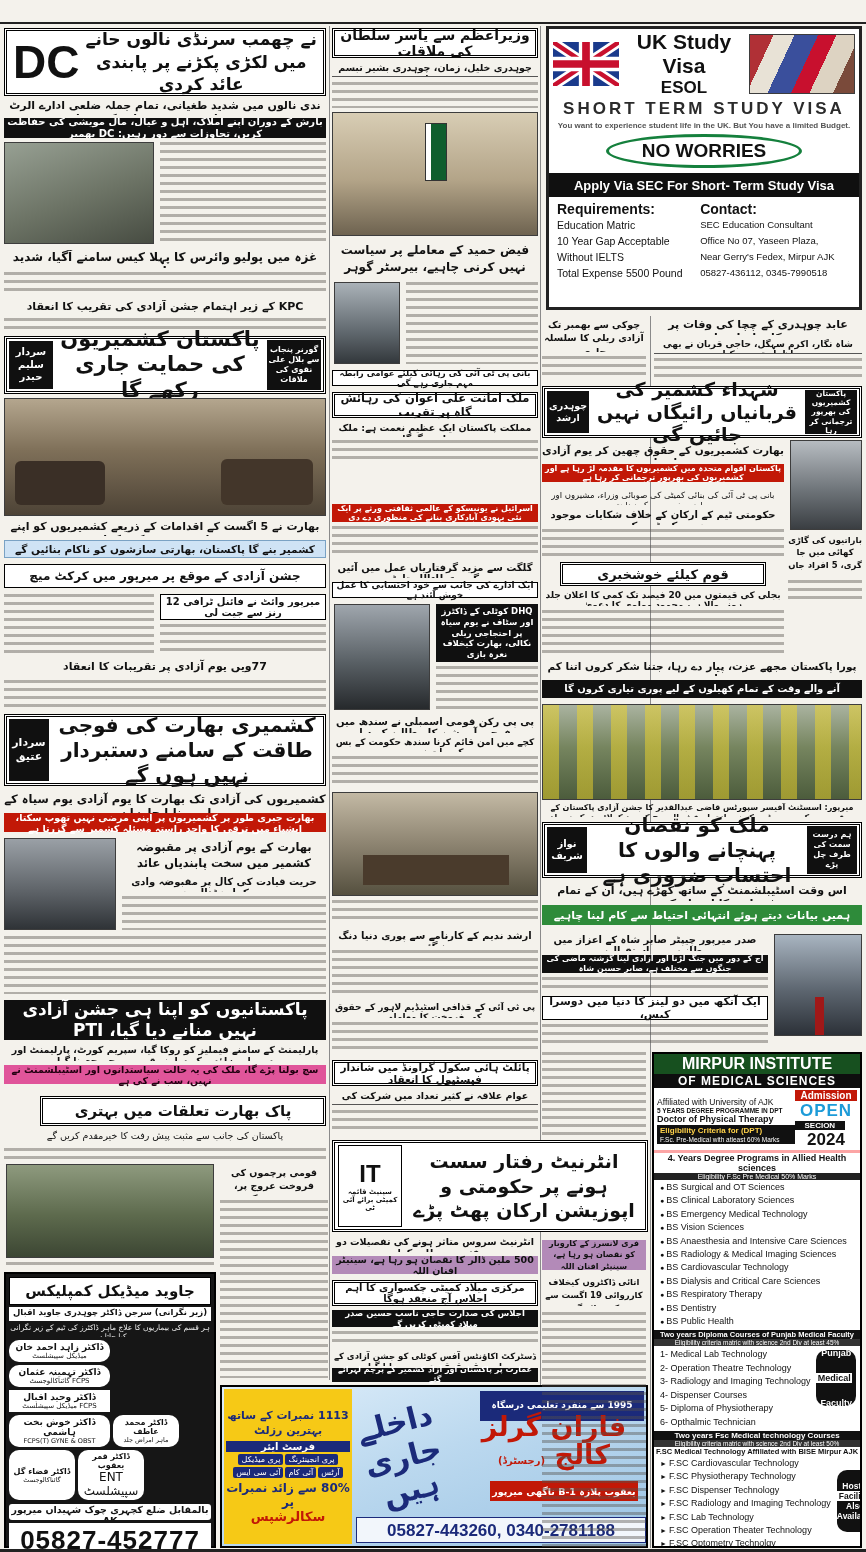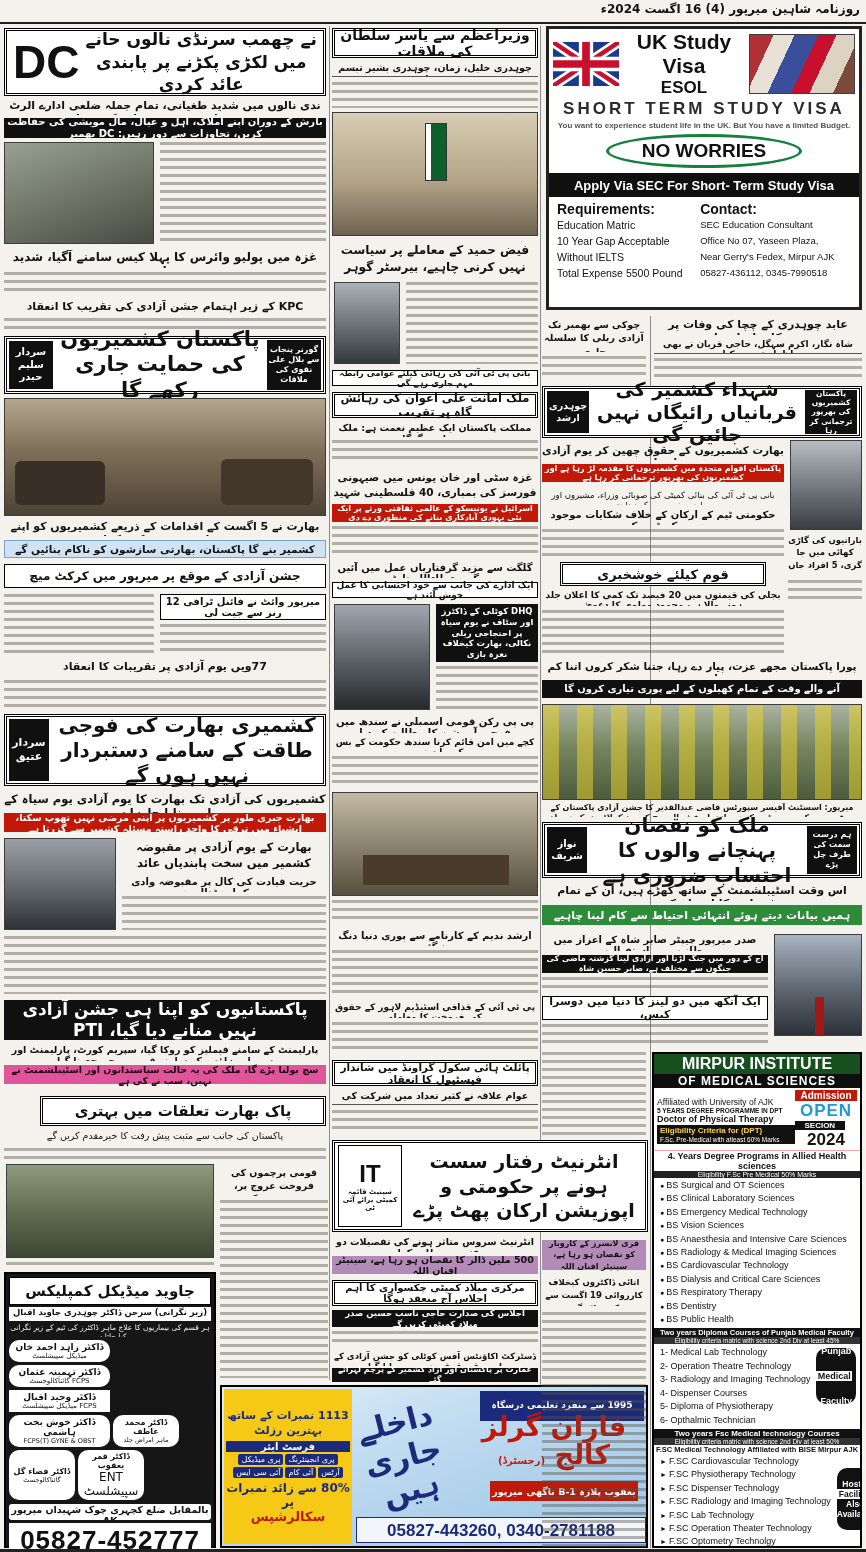--- a/index.html
+++ b/index.html
@@ -26,21 +26,20 @@
   ul.dot li{font-size:9px;line-height:13.4px;white-space:nowrap;}
   ul.dot li::before{content:"● ";font-size:7px;}
   ul.arw li::before{content:"► ";font-size:7px;}
   ul.num li::before{content:"";}
 </style>
 </head>
 <body>
 
 <div class="page">
 
-  <div class="abs u b" style="right:6px;top:2px;width:320px;height:18px;font-size:12px;text-align:right;">روزنامہ شاہین میرپور (4) 16 اگست 2024ء</div>
   <div class="abs hrule" style="left:0;top:22px;width:866px;"></div>
 
   <div class="abs vrule" style="left:329px;top:26px;height:1354px;"></div>
   <div class="abs vrule" style="left:540px;top:26px;height:1522px;"></div>
   <div class="abs vrule" style="left:650px;top:316px;height:1232px;"></div>
 
   <div class="abs bx flex" style="left:4px;top:28px;width:322px;height:68px;gap:6px;padding:2px 6px;">
     <div class="en b" style="font-size:46px;line-height:1;">DC</div>
     <div class="u b c" style="font-size:17px;line-height:1.35;">نے چھمب سرنڈی نالوں حانے میں لکڑی پکڑنے پر پابندی عائد کردی</div>
   </div>
@@ -147,21 +146,20 @@
 
   <div class="abs u b c" style="left:332px;top:242px;width:206px;height:34px;font-size:12px;line-height:1.4;overflow:hidden;">فیض حمید کے معاملے پر سیاست نہیں کرنی چاہیے، بیرسٹر گوہر</div>
   <div class="abs photo" style="left:334px;top:282px;width:66px;height:82px;background:linear-gradient(180deg,#aab2b8 0%,#626a70 60%,#33383c 100%);"></div>
   <div class="abs fill" style="left:406px;top:282px;width:132px;height:82px;"></div>
   <div class="abs bx1 u b c flex" style="left:332px;top:370px;width:206px;height:16px;font-size:8.5px;padding:0 2px;">بانی پی ٹی آئی کی رہائی کیلئے عوامی رابطہ مہم جاری رہے گی</div>
 
   <div class="abs bx u b c flex" style="left:332px;top:392px;width:206px;height:26px;font-size:11.5px;padding:0 2px;">ملک امانت علی اعوان کی رہائش گاہ پر تقریب</div>
   <div class="abs u b c" style="left:332px;top:422px;width:206px;height:15px;font-size:9.5px;overflow:hidden;">مملکت پاکستان ایک عظیم نعمت ہے: ملک نوید اختر گوگا</div>
   <div class="abs fill" style="left:332px;top:440px;width:206px;height:24px;"></div>
 
-  <div class="abs u b c" style="left:332px;top:470px;width:206px;height:30px;font-size:10.5px;line-height:1.4;overflow:hidden;">غزہ سٹی اور خان یونس میں صیہونی فورسز کی بمباری، 40 فلسطینی شہید</div>
   <div class="abs u c flex" style="left:332px;top:504px;width:206px;height:18px;font-size:8px;background:#c21807;color:#fff;font-weight:bold;padding:0 2px;">اسرائیل نے یونیسکو کے عالمی ثقافتی ورثے پر ایک نئی یہودی آبادکاری بنانے کی منظوری دے دی</div>
   <div class="abs fill" style="left:332px;top:526px;width:206px;height:30px;"></div>
 
   <div class="abs u b c" style="left:332px;top:562px;width:206px;height:16px;font-size:10px;overflow:hidden;">گلگت سے مزید گرفتاریاں عمل میں آئیں گی، عطاءاللہ تارڑ</div>
   <div class="abs bx1 u b c flex" style="left:332px;top:582px;width:206px;height:16px;font-size:9px;">ایک ادارے کی جانب سے خود احتسابی کا عمل خوش آئند ہے</div>
   <div class="abs photo" style="left:334px;top:604px;width:96px;height:106px;background:linear-gradient(180deg,#9fa6ad 0%,#596065 55%,#26292c 100%);"></div>
   <div class="abs sb u" style="left:436px;top:604px;width:102px;height:58px;font-size:8.5px;padding:2px;">DHQ کوٹلی کے ڈاکٹرز اور سٹاف نے یوم سیاہ پر احتجاجی ریلی نکالی، بھارت کیخلاف نعرہ بازی</div>
   <div class="abs fill" style="left:436px;top:666px;width:102px;height:44px;"></div>
 
   <div class="abs u b c" style="left:332px;top:716px;width:206px;height:17px;font-size:10px;overflow:hidden;">پی پی رکن قومی اسمبلی نے سندھ میں فوجی آپریشن کا مطالبہ کر دیا</div>
@@ -330,21 +328,21 @@
         <span class="en b" style="background:#111;color:#ffd24a;font-size:8px;padding:1px 3px;margin-top:1px;">Eligibility Criteria for (DPT)</span>
         <span class="en" style="background:#111;color:#fff;font-size:6.5px;padding:0 3px 1px;">F.Sc. Pre-Medical with atleast 60% Marks</span>
       </div>
       <div class="col c" style="width:62px;">
         <span class="en b" style="background:#c21807;color:#fff;font-size:10px;width:100%;">Admission</span>
         <span class="en b" style="color:#1d9bd8;font-size:17px;letter-spacing:1px;">OPEN</span>
         <span class="en b" style="background:#111;color:#fff;font-size:8px;width:80%;">SECION</span>
         <span class="en b" style="font-size:17px;">2024</span>
       </div>
     </div>
-    <div class="en b c" style="font-size:9px;border-top:1px solid #fca5a5;">4. Years Degree Programs in Allied Health sciences</div>
+    <div class="en b c" style="font-size:9px;border-top:3px solid #fca5a5;">4. Years Degree Programs in Allied Health sciences</div>
     <div class="en c" style="background:#222;color:#fff;font-size:7px;">Eligibility  F.Sc Pre Medical 50% Marks</div>
     <ul class="dot en" style="padding:1px 6px 0;">
       <li>BS Surgical and OT Sciences</li>
       <li>BS Clinical Laboratory Sciences</li>
       <li>BS Emergency Medical Technology</li>
       <li>BS Vision Sciences</li>
       <li>BS Anaesthesia and Intensive Care Sciences</li>
       <li>BS Radiology &amp; Medical Imaging Sciences</li>
       <li>BS Cardiovascular Technology</li>
       <li>BS Dialysis and Critical Care Sciences</li>

